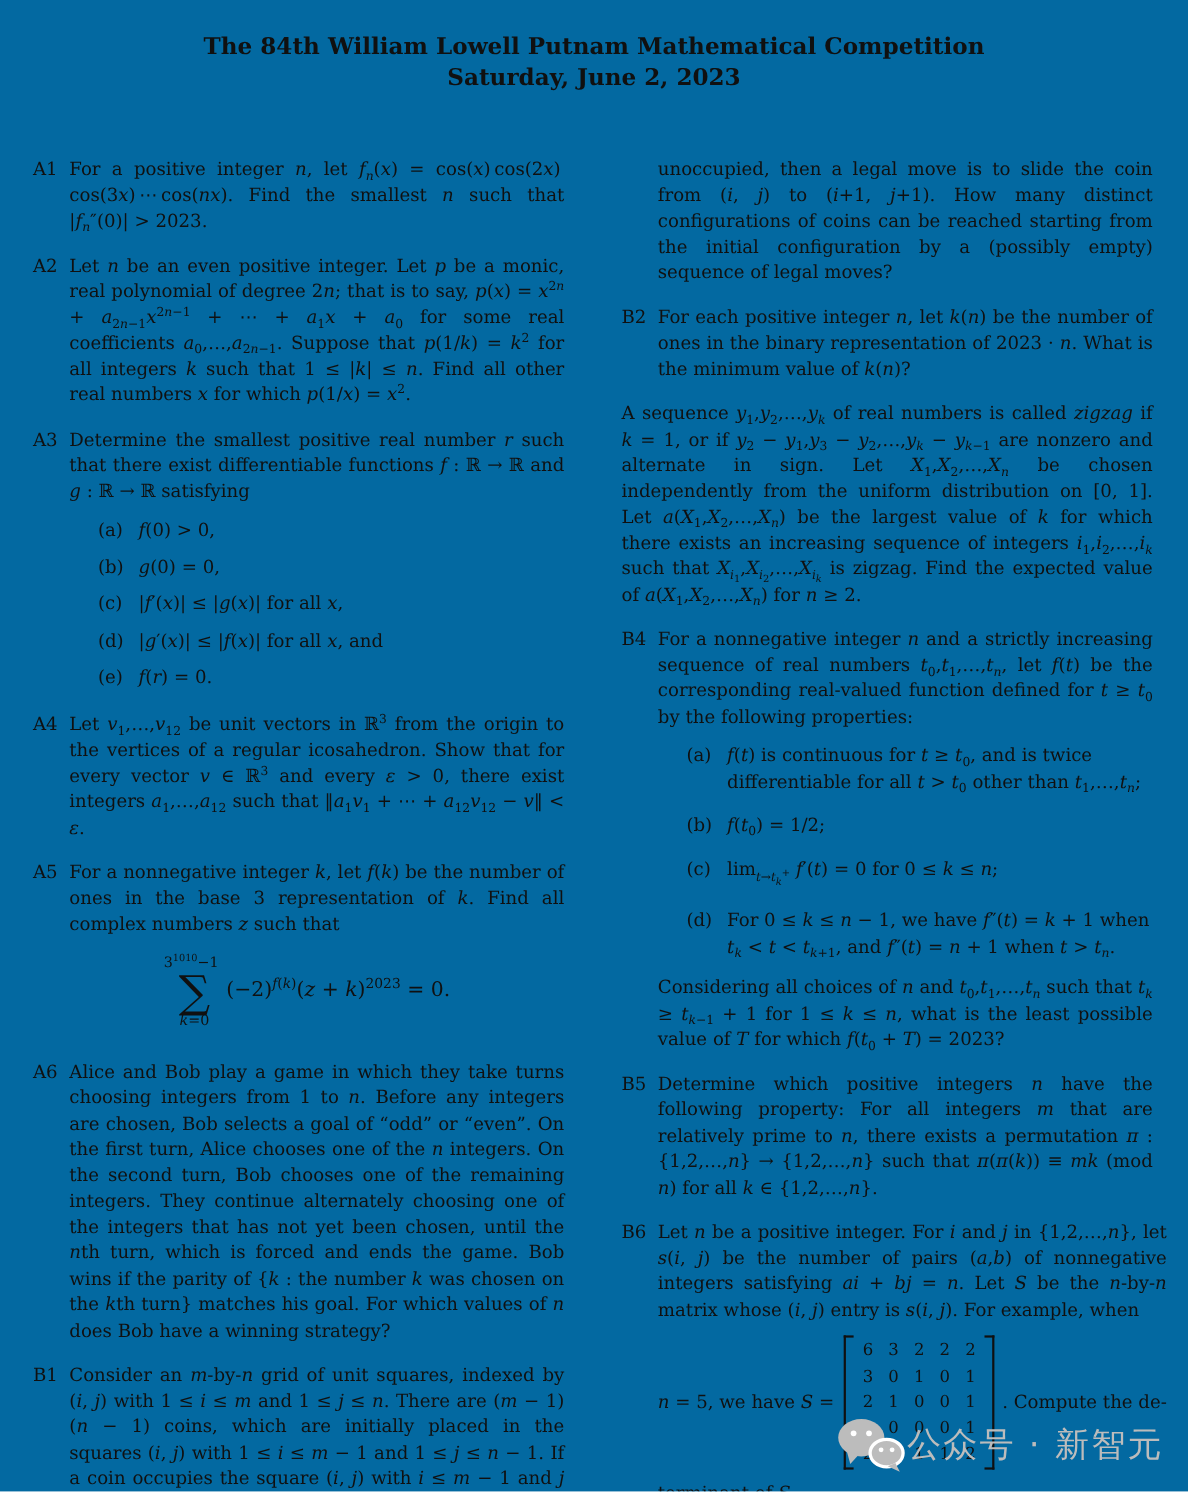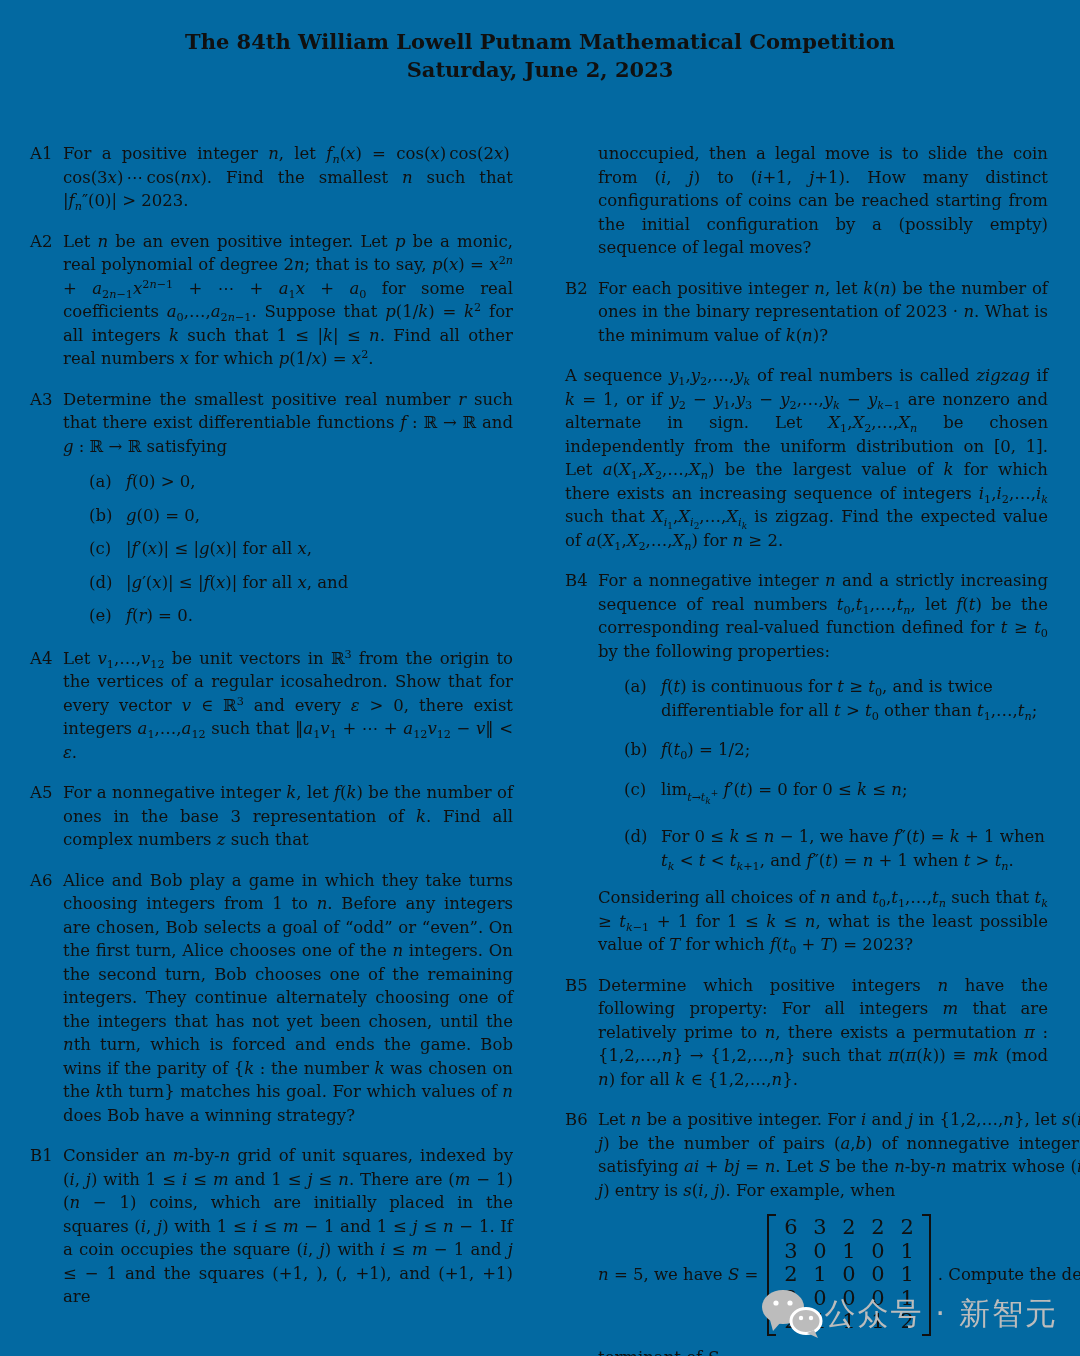--- a/index.html
+++ b/index.html
@@ -45,21 +45,21 @@
 
   
   .matrix-line { display: flex; align-items: center; margin: 12px 0 10px; text-align: left; }
   .mpre { margin-right: 9px; white-space: nowrap; }
   .mpost { margin-left: 7px; white-space: nowrap; }
   .matrix-wrap { display: flex; align-items: stretch; }
   .mbracket { width: 7px; flex: none; border-top: 2px solid #101010; border-bottom: 2px solid #101010; }
   .mbracket.left  { border-left: 2px solid #101010; }
   .mbracket.right { border-right: 2px solid #101010; }
   .mrows { padding: 2px 8px; }
-  .mrow { font-size: 21px; line-height: 23.5px; word-spacing: 9px; text-align: right; white-space: nowrap; }
+  .mrow { font-size: 15px; line-height: 23.5px; word-spacing: 9px; text-align: right; white-space: nowrap; }
 
   .watermark {
     position: absolute; right: 22px; bottom: 16px;
     display: flex; align-items: center; 
     color: #bcbcbc; font-size: 31px; letter-spacing: 2px;
     font-family: "DejaVu Sans", "Liberation Sans", sans-serif;
   }
 </style>
 </head>
 <body>
@@ -116,20 +116,28 @@
 
       <div class="problem">
         <div class="plabel">A4</div>
         <div class="pbody">Let <i>v</i><sub>1</sub>,…,<i>v</i><sub>12</sub> be unit vectors in ℝ<sup>3</sup> from the origin to the vertices of a regular icosahedron. Show that for every vector <i>v</i> ∈ ℝ<sup>3</sup> and every <i>ε</i> &gt; 0, there exist integers <i>a</i><sub>1</sub>,…,<i>a</i><sub>12</sub> such that ‖<i>a</i><sub>1</sub><i>v</i><sub>1</sub> + ⋯ + <i>a</i><sub>12</sub><i>v</i><sub>12</sub> − <i>v</i>‖ &lt; <i>ε</i>.</div>
       </div>
 
       <div class="problem">
         <div class="plabel">A5</div>
         <div class="pbody">
           <div class="ptext">For a nonnegative integer <i>k</i>, let <i>f</i>(<i>k</i>) be the number of ones in the base 3 representation of <i>k</i>. Find all complex numbers <i>z</i> such that</div>
+          <div class="formula">
+            <div class="sum">
+              <div class="sum-upper">3<sup>1010</sup>−1</div>
+              <div class="sum-sigma">∑</div>
+              <div class="sum-lower"><i>k</i>=0</div>
+            </div>
+            <div class="sum-expr">(−2)<sup><i>f</i>(<i>k</i>)</sup>(<i>z</i> + <i>k</i>)<sup>2023</sup> = 0.</div>
+          </div>
         </div>
       </div>
 
       <div class="problem">
         <div class="plabel">A6</div>
         <div class="pbody">Alice and Bob play a game in which they take turns choosing integers from 1 to <i>n</i>. Before any integers are chosen, Bob selects a goal of “odd” or “even”. On the first turn, Alice chooses one of the <i>n</i> integers. On the second turn, Bob chooses one of the remaining integers. They continue alternately choosing one of the integers that has not yet been chosen, until the <i>n</i>th turn, which is forced and ends the game. Bob wins if the parity of {<i>k</i> : the number <i>k</i> was chosen on the <i>k</i>th turn} matches his goal. For which values of <i>n</i> does Bob have a winning strategy?</div>
       </div>
 
       <div class="problem">
         <div class="plabel">B1</div>

